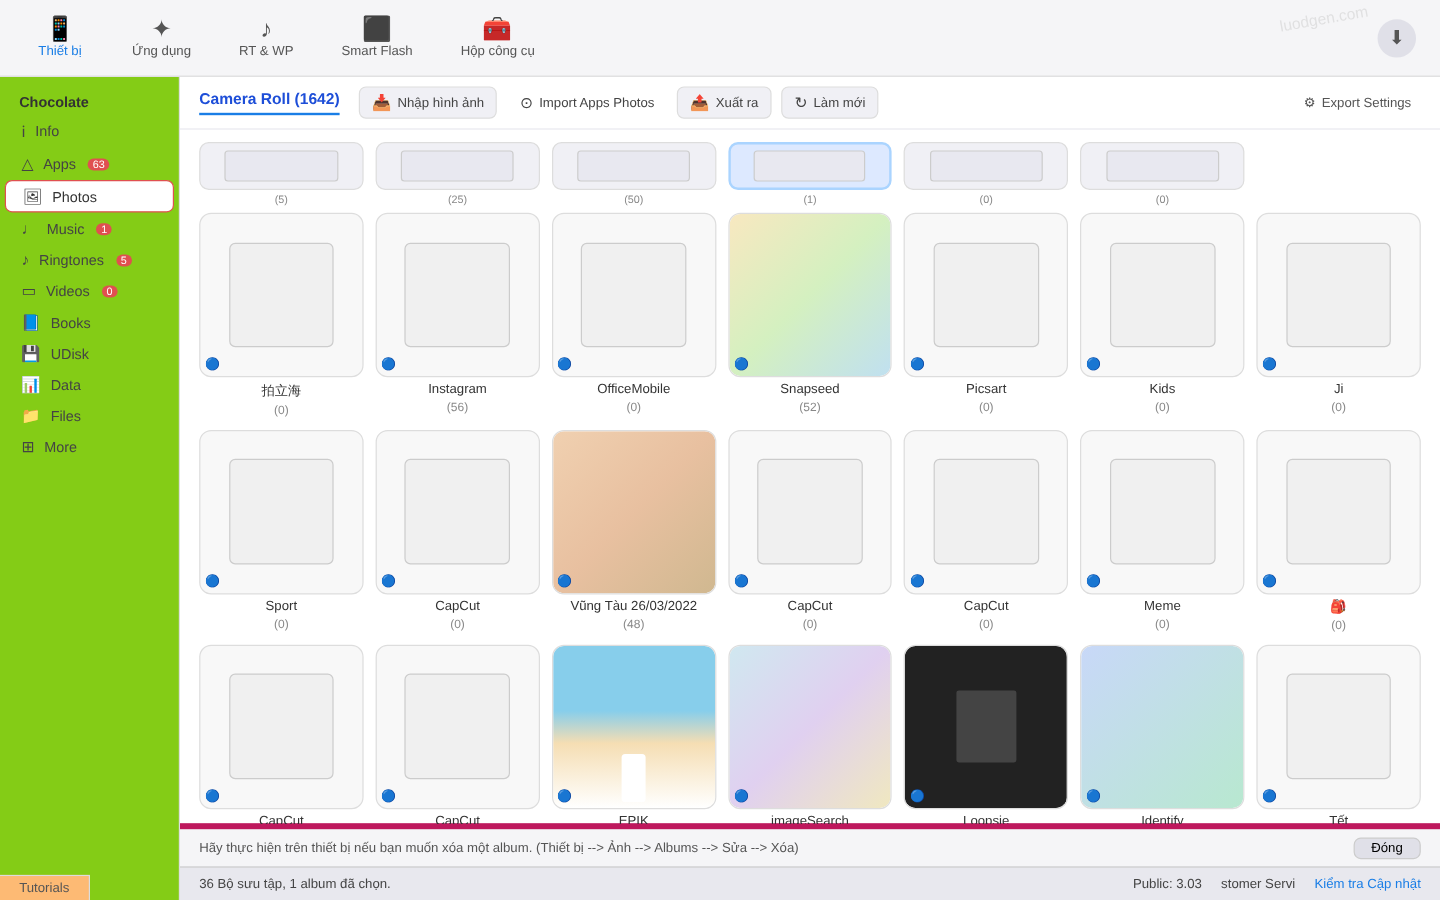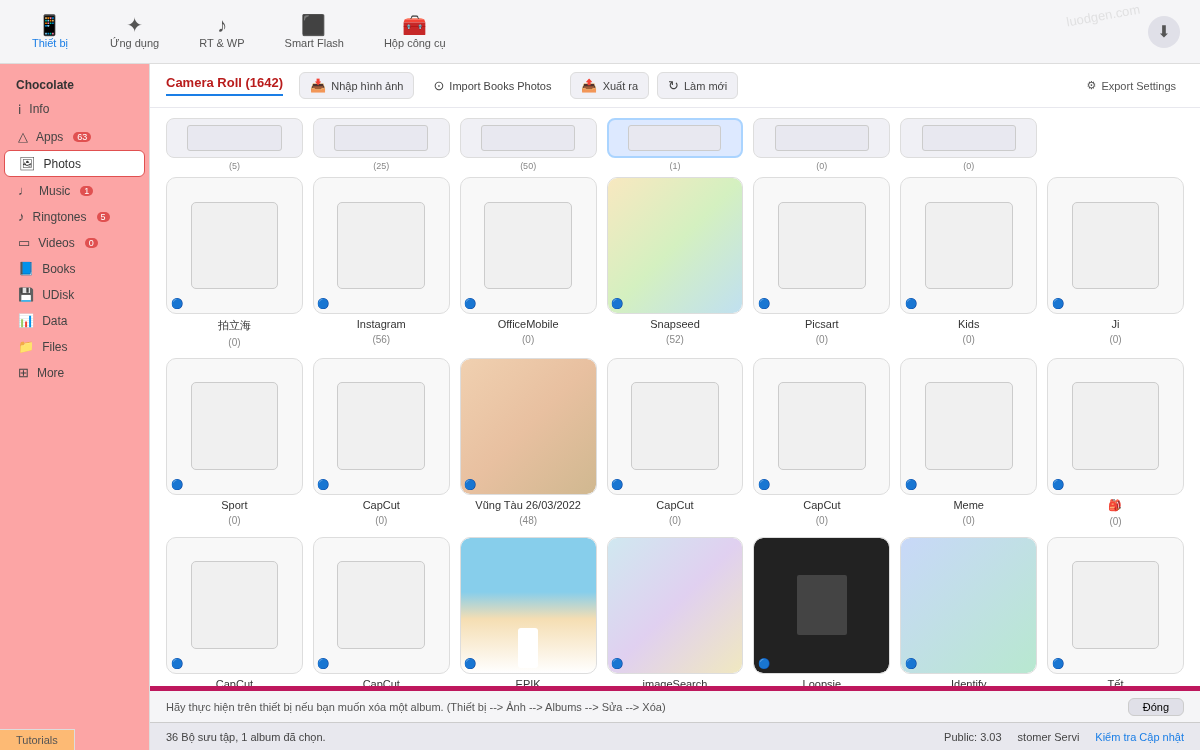--- a/index.html
+++ b/index.html
@@ -25,21 +25,21 @@
     .watermark {
       position: absolute; right: 60px; top: 8px; color: #ccc; font-size: 13px;
       pointer-events: none; opacity: 0.5; transform: rotate(-10deg);
     }
 
     
     .main-layout { display: flex; flex: 1; overflow: hidden; }
 
     
     .sidebar {
-      width: 150px; background: #fca5a5; border-right: 1px solid #ddd;
+      width: 150px; background: #84cc16; border-right: 1px solid #ddd;
       display: flex; flex-direction: column; padding: 10px 0; overflow-y: auto; flex-shrink: 0;
     }
     .sidebar-section-label {
       font-size: 12px; font-weight: 600; color: #333; padding: 4px 16px 2px;
     }
     .sidebar-item {
       display: flex; align-items: center; gap: 8px; padding: 5px 14px;
       font-size: 12px; color: #444; cursor: pointer; border-radius: 6px; margin: 1px 4px;
     }
     .sidebar-item.active {
@@ -54,21 +54,21 @@
     
     .content-area {
       flex: 1; display: flex; flex-direction: column; overflow: hidden; background: #fff;
     }
 
     
     .content-header {
       display: flex; align-items: center; gap: 16px; padding: 8px 16px;
       border-bottom: 1px solid #e8e8ee; background: #fff;
     }
-    .content-title { font-size: 13px; font-weight: 600; color: #b91c1c; border-bottom: 2px solid #1a7ee6; padding-bottom: 4px; }
+    .content-title { font-size: 13px; font-weight: 600; color: #1d4ed8; border-bottom: 2px solid #1a7ee6; padding-bottom: 4px; }
     .action-btn {
       display: flex; align-items: center; gap: 5px; padding: 5px 10px;
       background: #f0f0f5; border: 1px solid #ddd; border-radius: 6px;
       font-size: 11px; color: #444; cursor: pointer;
     }
     .action-btn.primary { background: transparent; border-color: transparent; }
     .action-btn .btn-icon { font-size: 13px; }
     .export-settings-btn {
       margin-left: auto; display: flex; align-items: center; gap: 5px;
       font-size: 11px; color: #555; cursor: pointer; padding: 4px 8px;
@@ -227,21 +227,21 @@
 
     <div class="content-header">
       <div class="content-title">Camera Roll (1642)</div>
       <div id="action-buttons-container" style="display:flex;gap:8px;align-items:center;">
           <button class="action-btn">
             <span class="btn-icon">📥</span>
             <span>Nhập hình ảnh</span>
           </button>
           <button class="action-btn primary">
             <span class="btn-icon">⊙</span>
-            <span>Import Books Photos</span>
+            <span>Import Apps Photos</span>
           </button>
           <button class="action-btn">
             <span class="btn-icon">📤</span>
             <span>Xuất ra</span>
           </button>
           <button class="action-btn">
             <span class="btn-icon">↻</span>
             <span>Làm mới</span>
           </button>
         </div>

